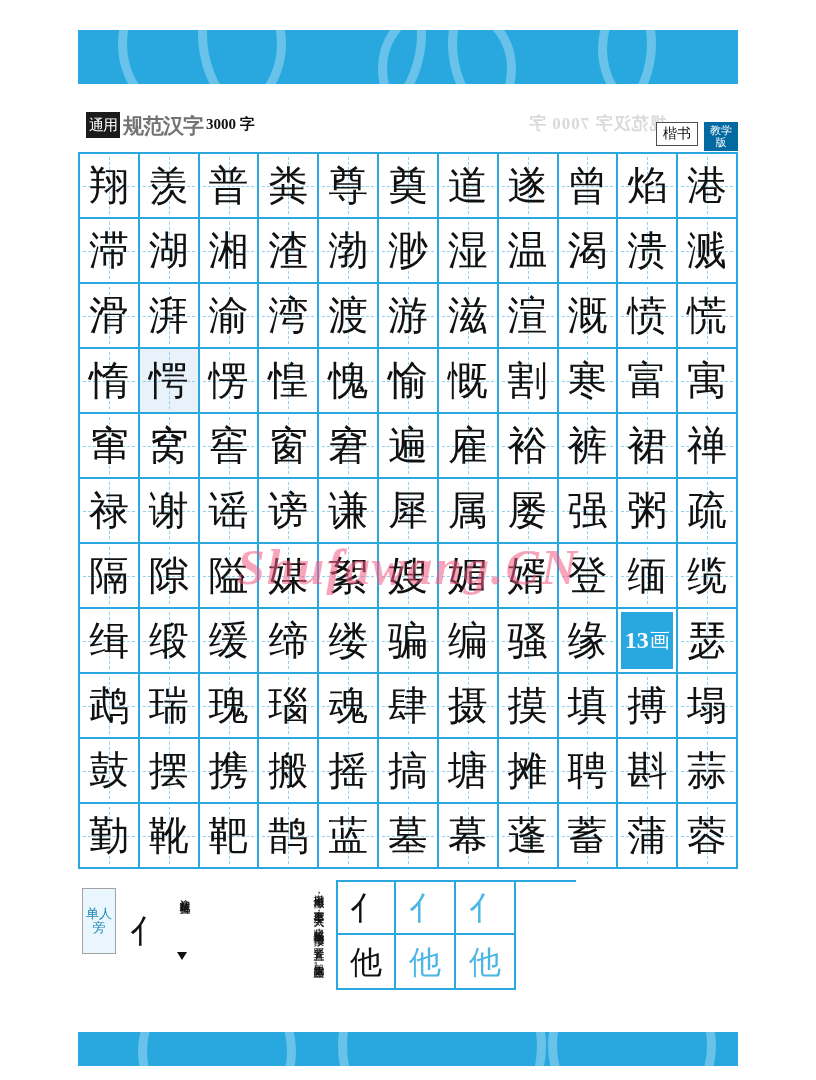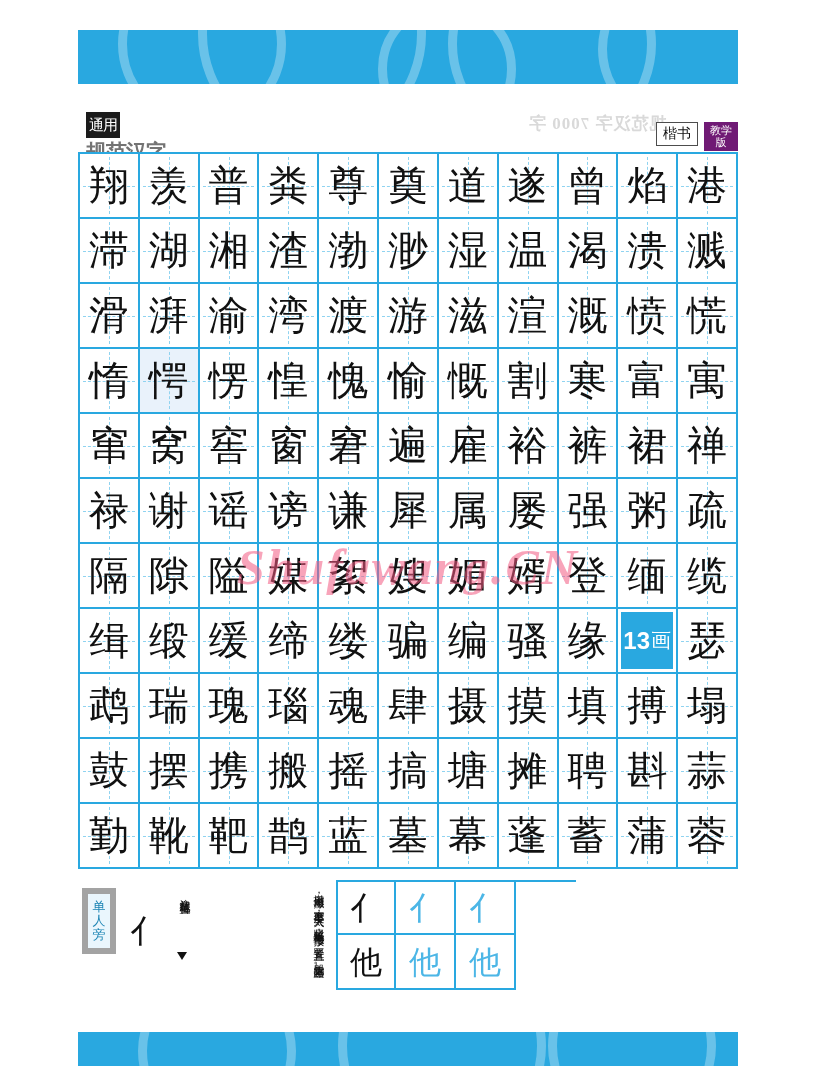--- a/index.html
+++ b/index.html
@@ -45,23 +45,22 @@
   .band.bottom .s1 { width: 140px; height: 140px; left: 60px; top: -60px; }
   .band.bottom .s2 { width: 190px; height: 190px; left: 260px; top: -90px; }
   .band.bottom .s3 { width: 150px; height: 150px; left: 470px; top: -70px; }
 
   
   .masthead {
     position: absolute;
     left: 86px;
     top: 112px;
     display: flex;
-    align-items: flex-start;
+    align-items: center;
     gap: 3px;
-    flex-direction: column;
   }
   .logo-badge {
     width: 34px;
     height: 26px;
     background: #1b1b1b;
     color: #ffffff;
     font-size: 15px;
     line-height: 26px;
     text-align: center;
     letter-spacing: -1px;
@@ -108,21 +107,21 @@
   }
   .tag-kai {
     border: 1px solid #4d4d4d;
     font-family: "Liberation Serif", serif;
     font-size: 14px;
     padding: 2px 6px;
     color: #111;
     background: #fff;
   }
   .tag-edu {
-    background: #701a75;
+    background: #0369a1;
     color: #ffffff;
     font-family: "Liberation Serif", serif;
     font-size: 11px;
     padding: 3px 4px;
     line-height: 1.05;
     width: 26px;
     text-align: center;
   }
 
   
@@ -182,21 +181,21 @@
   .cell.tinted { background: #e9f2fb; }
 
   .stroke-badge {
     position: absolute;
     inset: 3px;
     background: #29a8e0;
     color: #ffffff;
     display: flex;
     align-items: center;
     justify-content: center;
-    font-family: Liberation Sans, sans-serif;
+    font-family: Liberation Serif, serif;
     font-size: 20px;
     z-index: 3;
   }
   .stroke-badge .num { font-size: 24px; font-weight: bold; margin-right: 1px; }
 
   
   .watermark {
     position: absolute;
     left: 78px;
     top: 538px;
@@ -221,21 +220,21 @@
     top: 880px;
     width: 660px;
     height: 120px;
   }
   .tip-label {
     position: absolute;
     left: 4px;
     top: 8px;
     width: 34px;
     height: 66px;
-    border: 6px solid #a3a3a3;
+    border: 1px solid #a3a3a3;
     background: #eaf6fd;
     color: #1c84b4;
     font-family: "Liberation Serif", serif;
     font-size: 13px;
     line-height: 1.1;
     display: flex;
     align-items: center;
     justify-content: center;
     text-align: center;
     padding: 2px;

